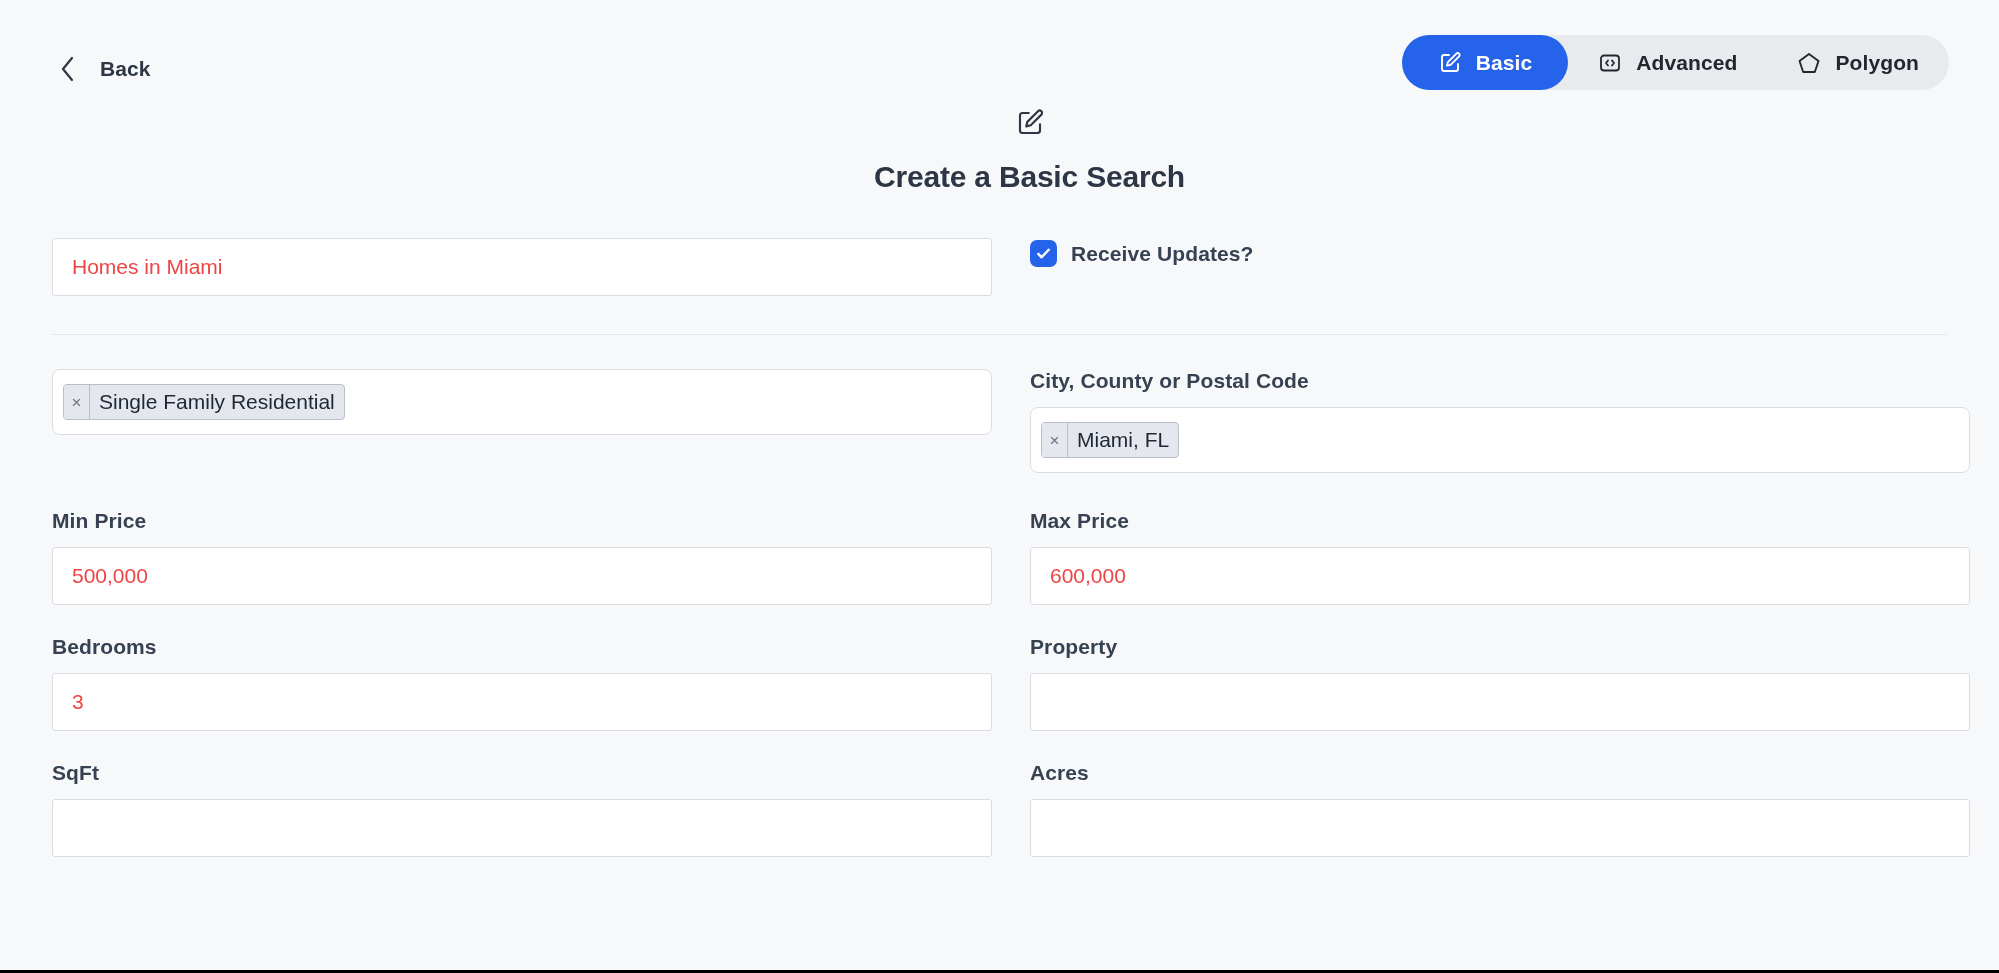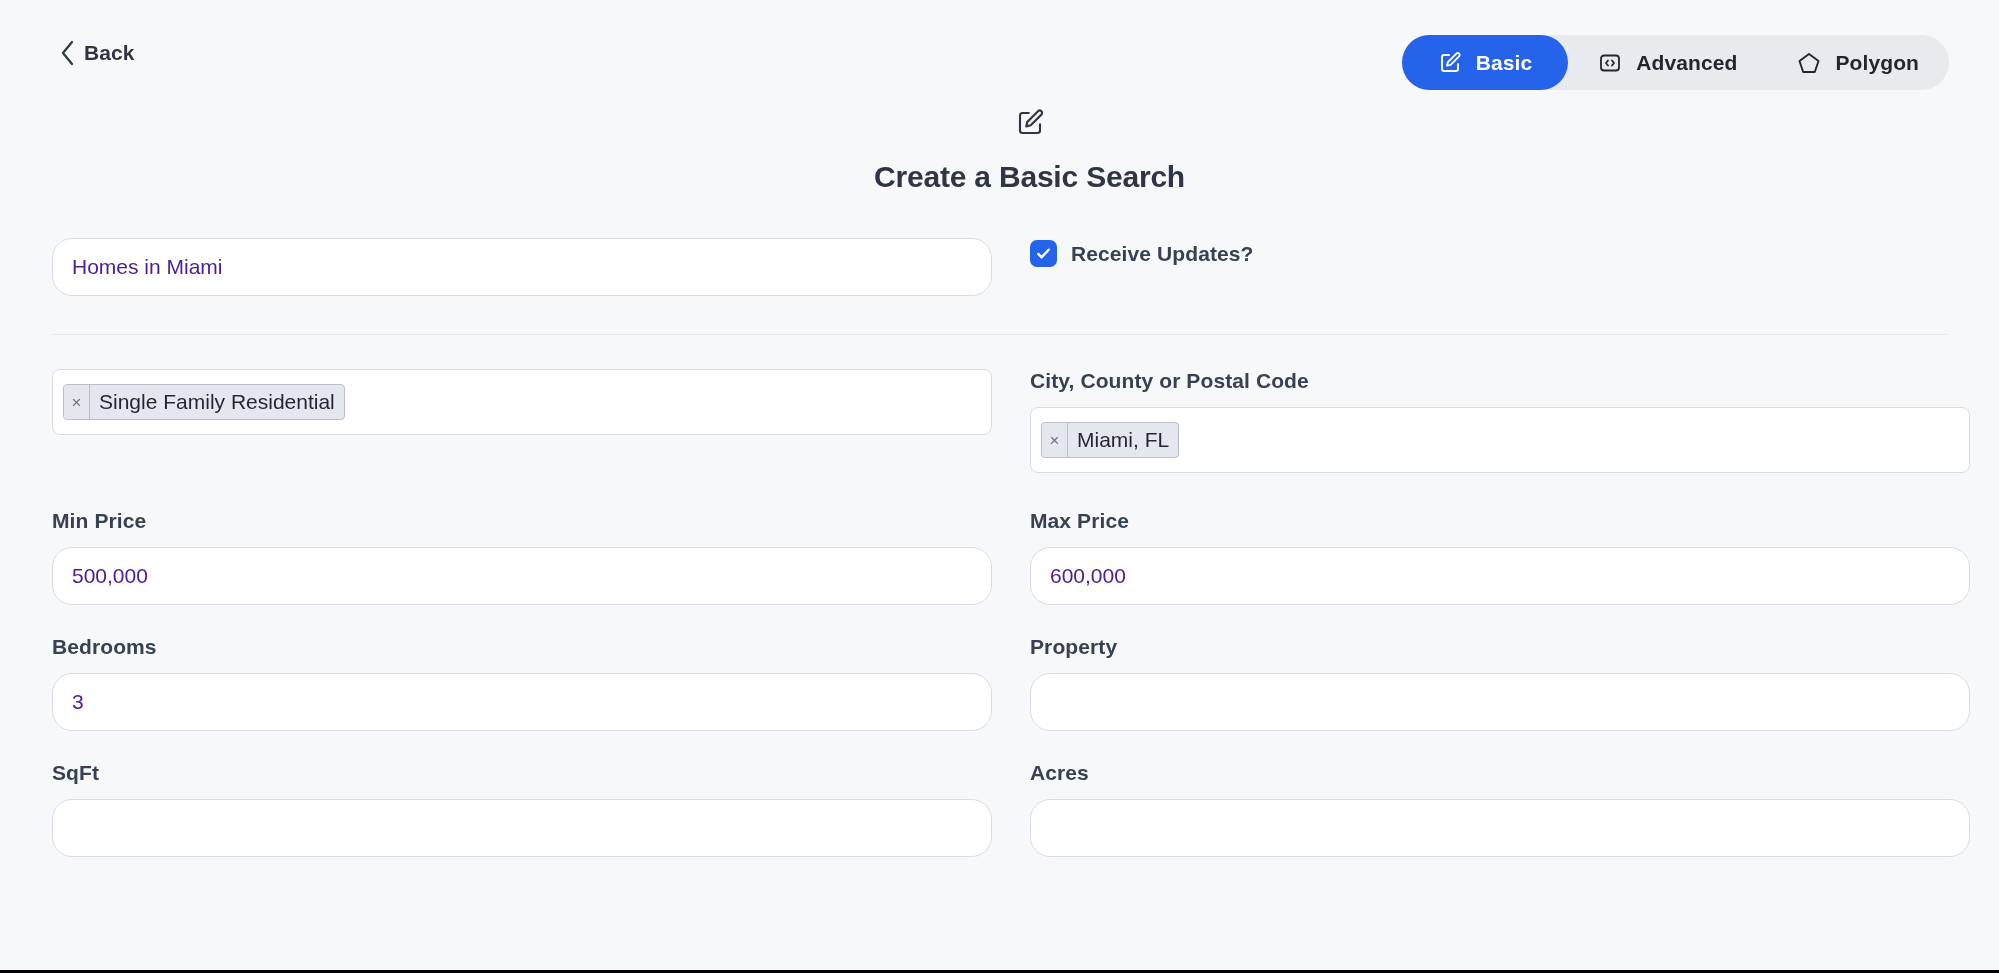--- a/index.html
+++ b/index.html
@@ -20,24 +20,24 @@
 
   
   .topbar {
     position: relative;
     height: 102px;
   }
 
   .back-btn {
     position: absolute;
     left: 60px;
-    top: 40px;
-    display: flex;
-    align-items: center;
-    gap: 8px;
+    top: 56px;
+    display: flex;
+    align-items: center;
+    gap: 24px;
     cursor: pointer;
     background: none;
     border: none;
     font-family: inherit;
   }
   .back-chevron {
     width: 16px;
     height: 26px;
     display: block;
   }
@@ -122,25 +122,25 @@
     letter-spacing: 0.1px;
     margin-bottom: 14px;
     display: block;
   }
 
   .input {
     width: 100%;
     height: 58px;
     background: #ffffff;
     border: 1px solid #d9dde3;
-    border-radius: 20px;
+    border-radius: 3px;
     padding: 0 19px;
     font-family: inherit;
     font-size: 21px;
-    color: #4c1d95;
+    color: #ef4444;
     outline: none;
   }
   .input::placeholder { color: #9aa3af; }
 
   
   .chipbox {
     width: 100%;
     min-height: 66px;
     background: #ffffff;
     border: 1px solid #d9dde3;

